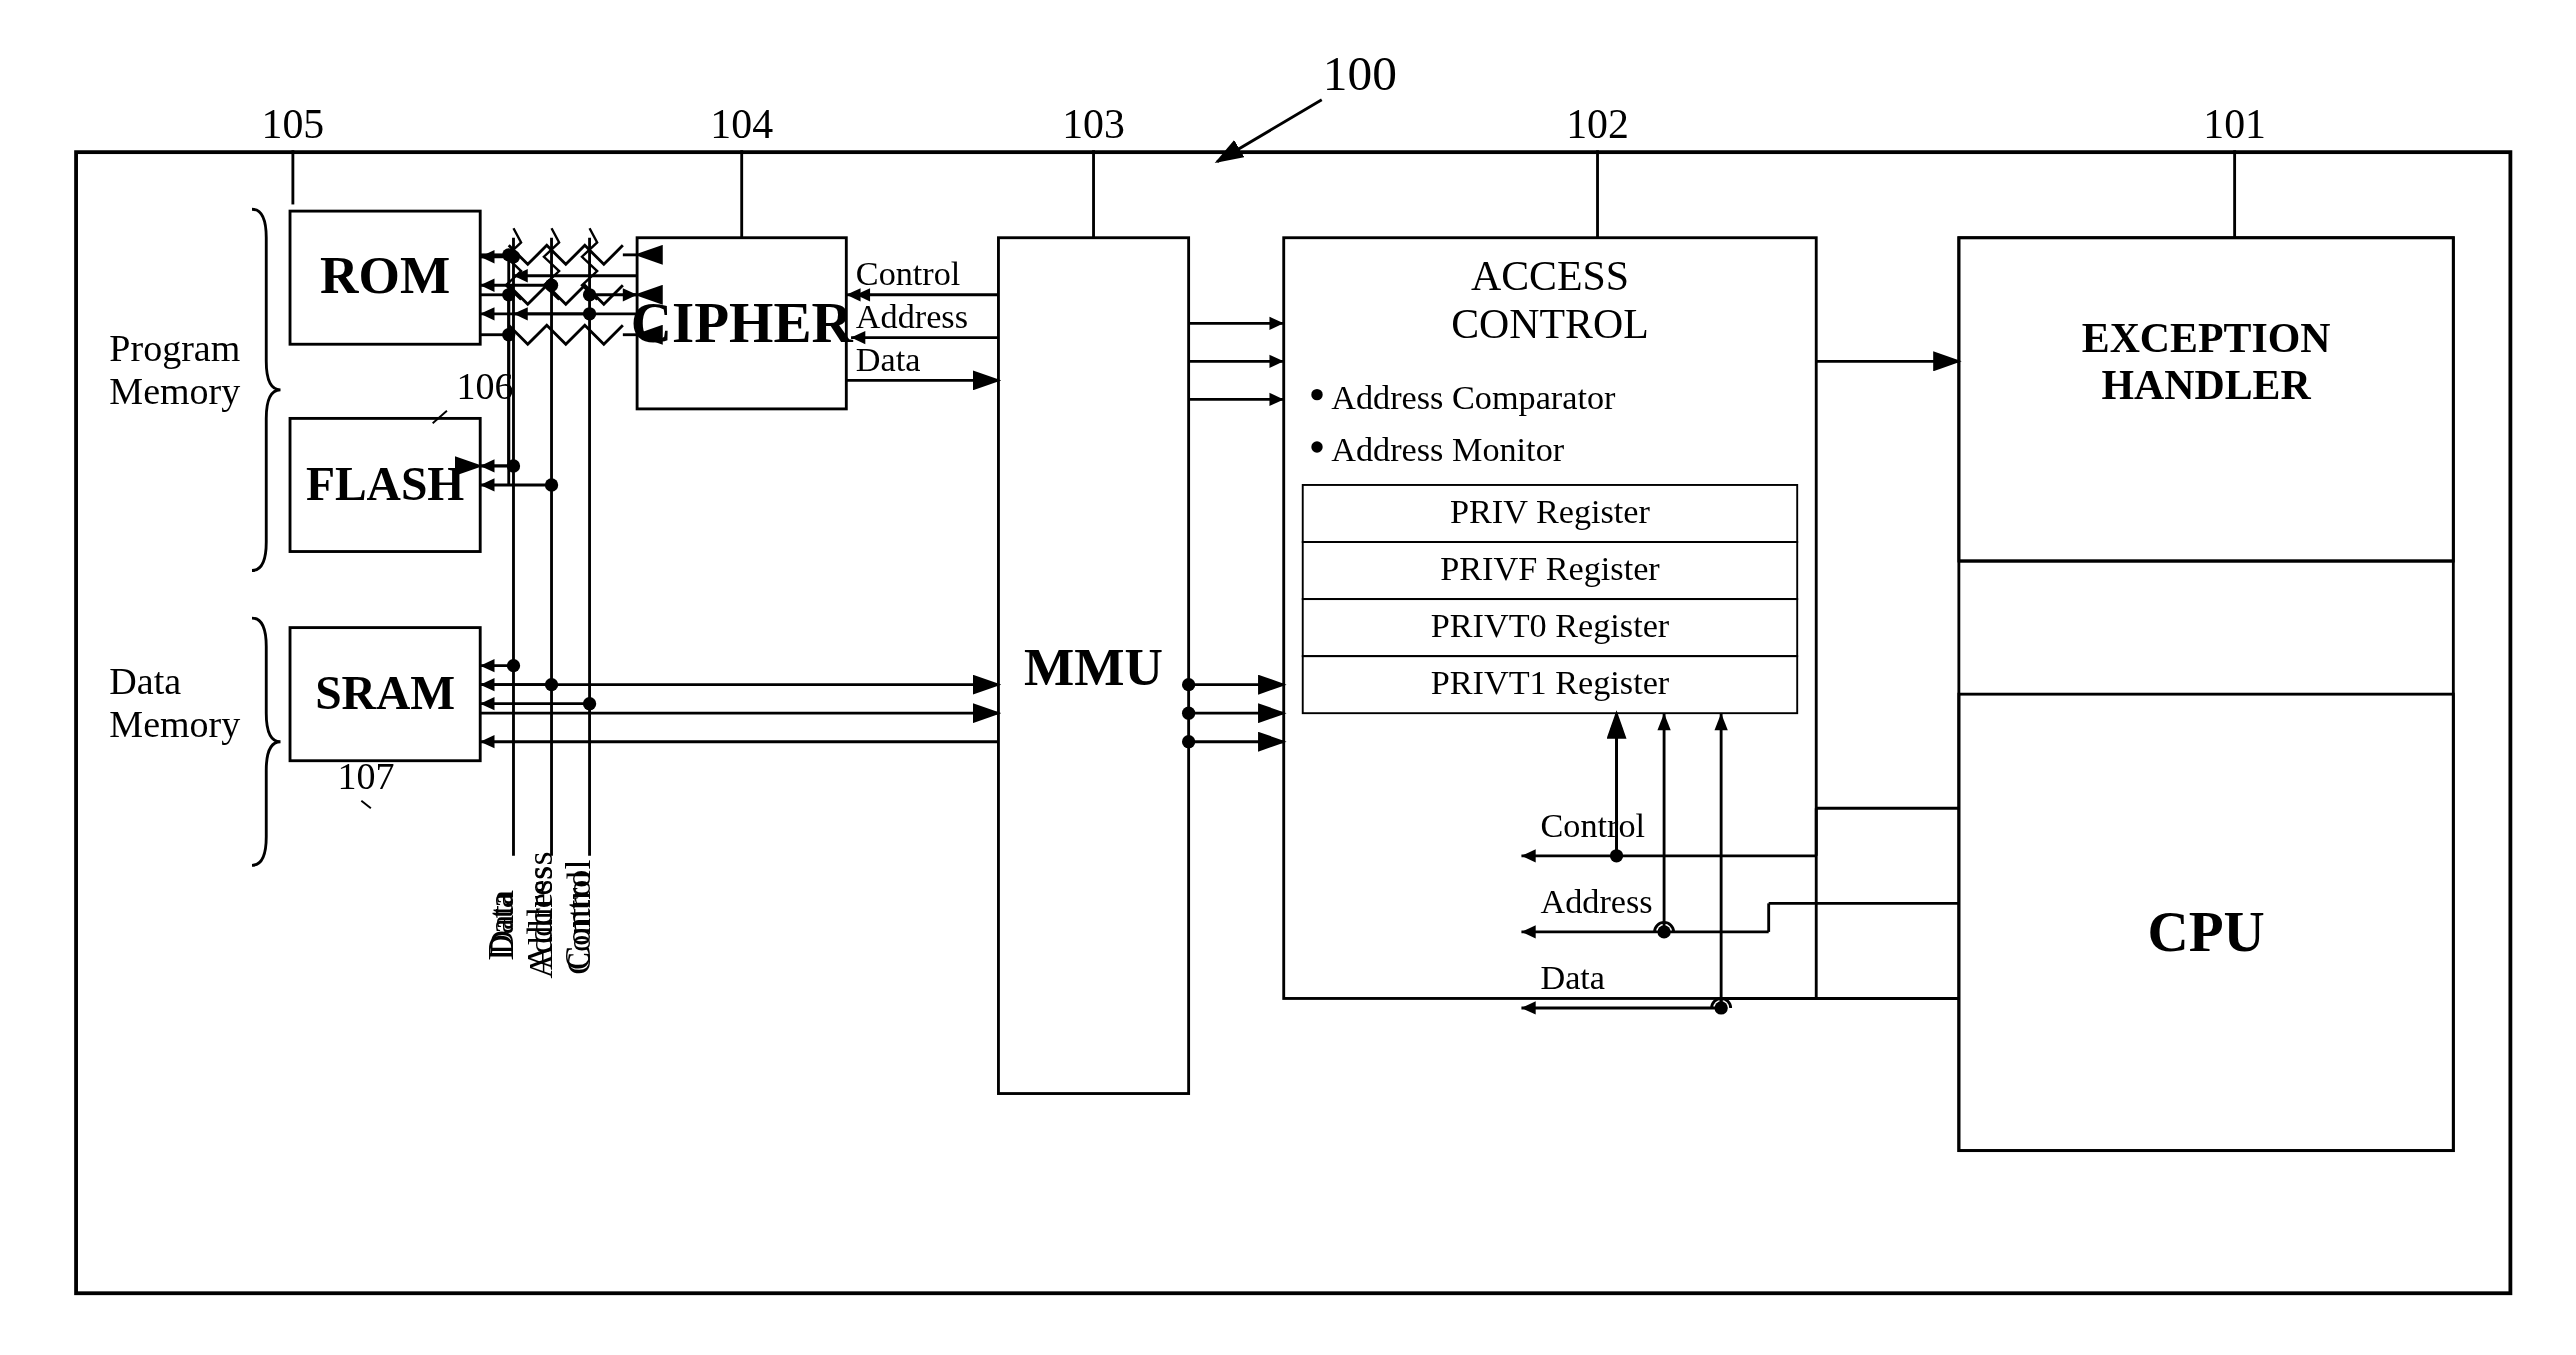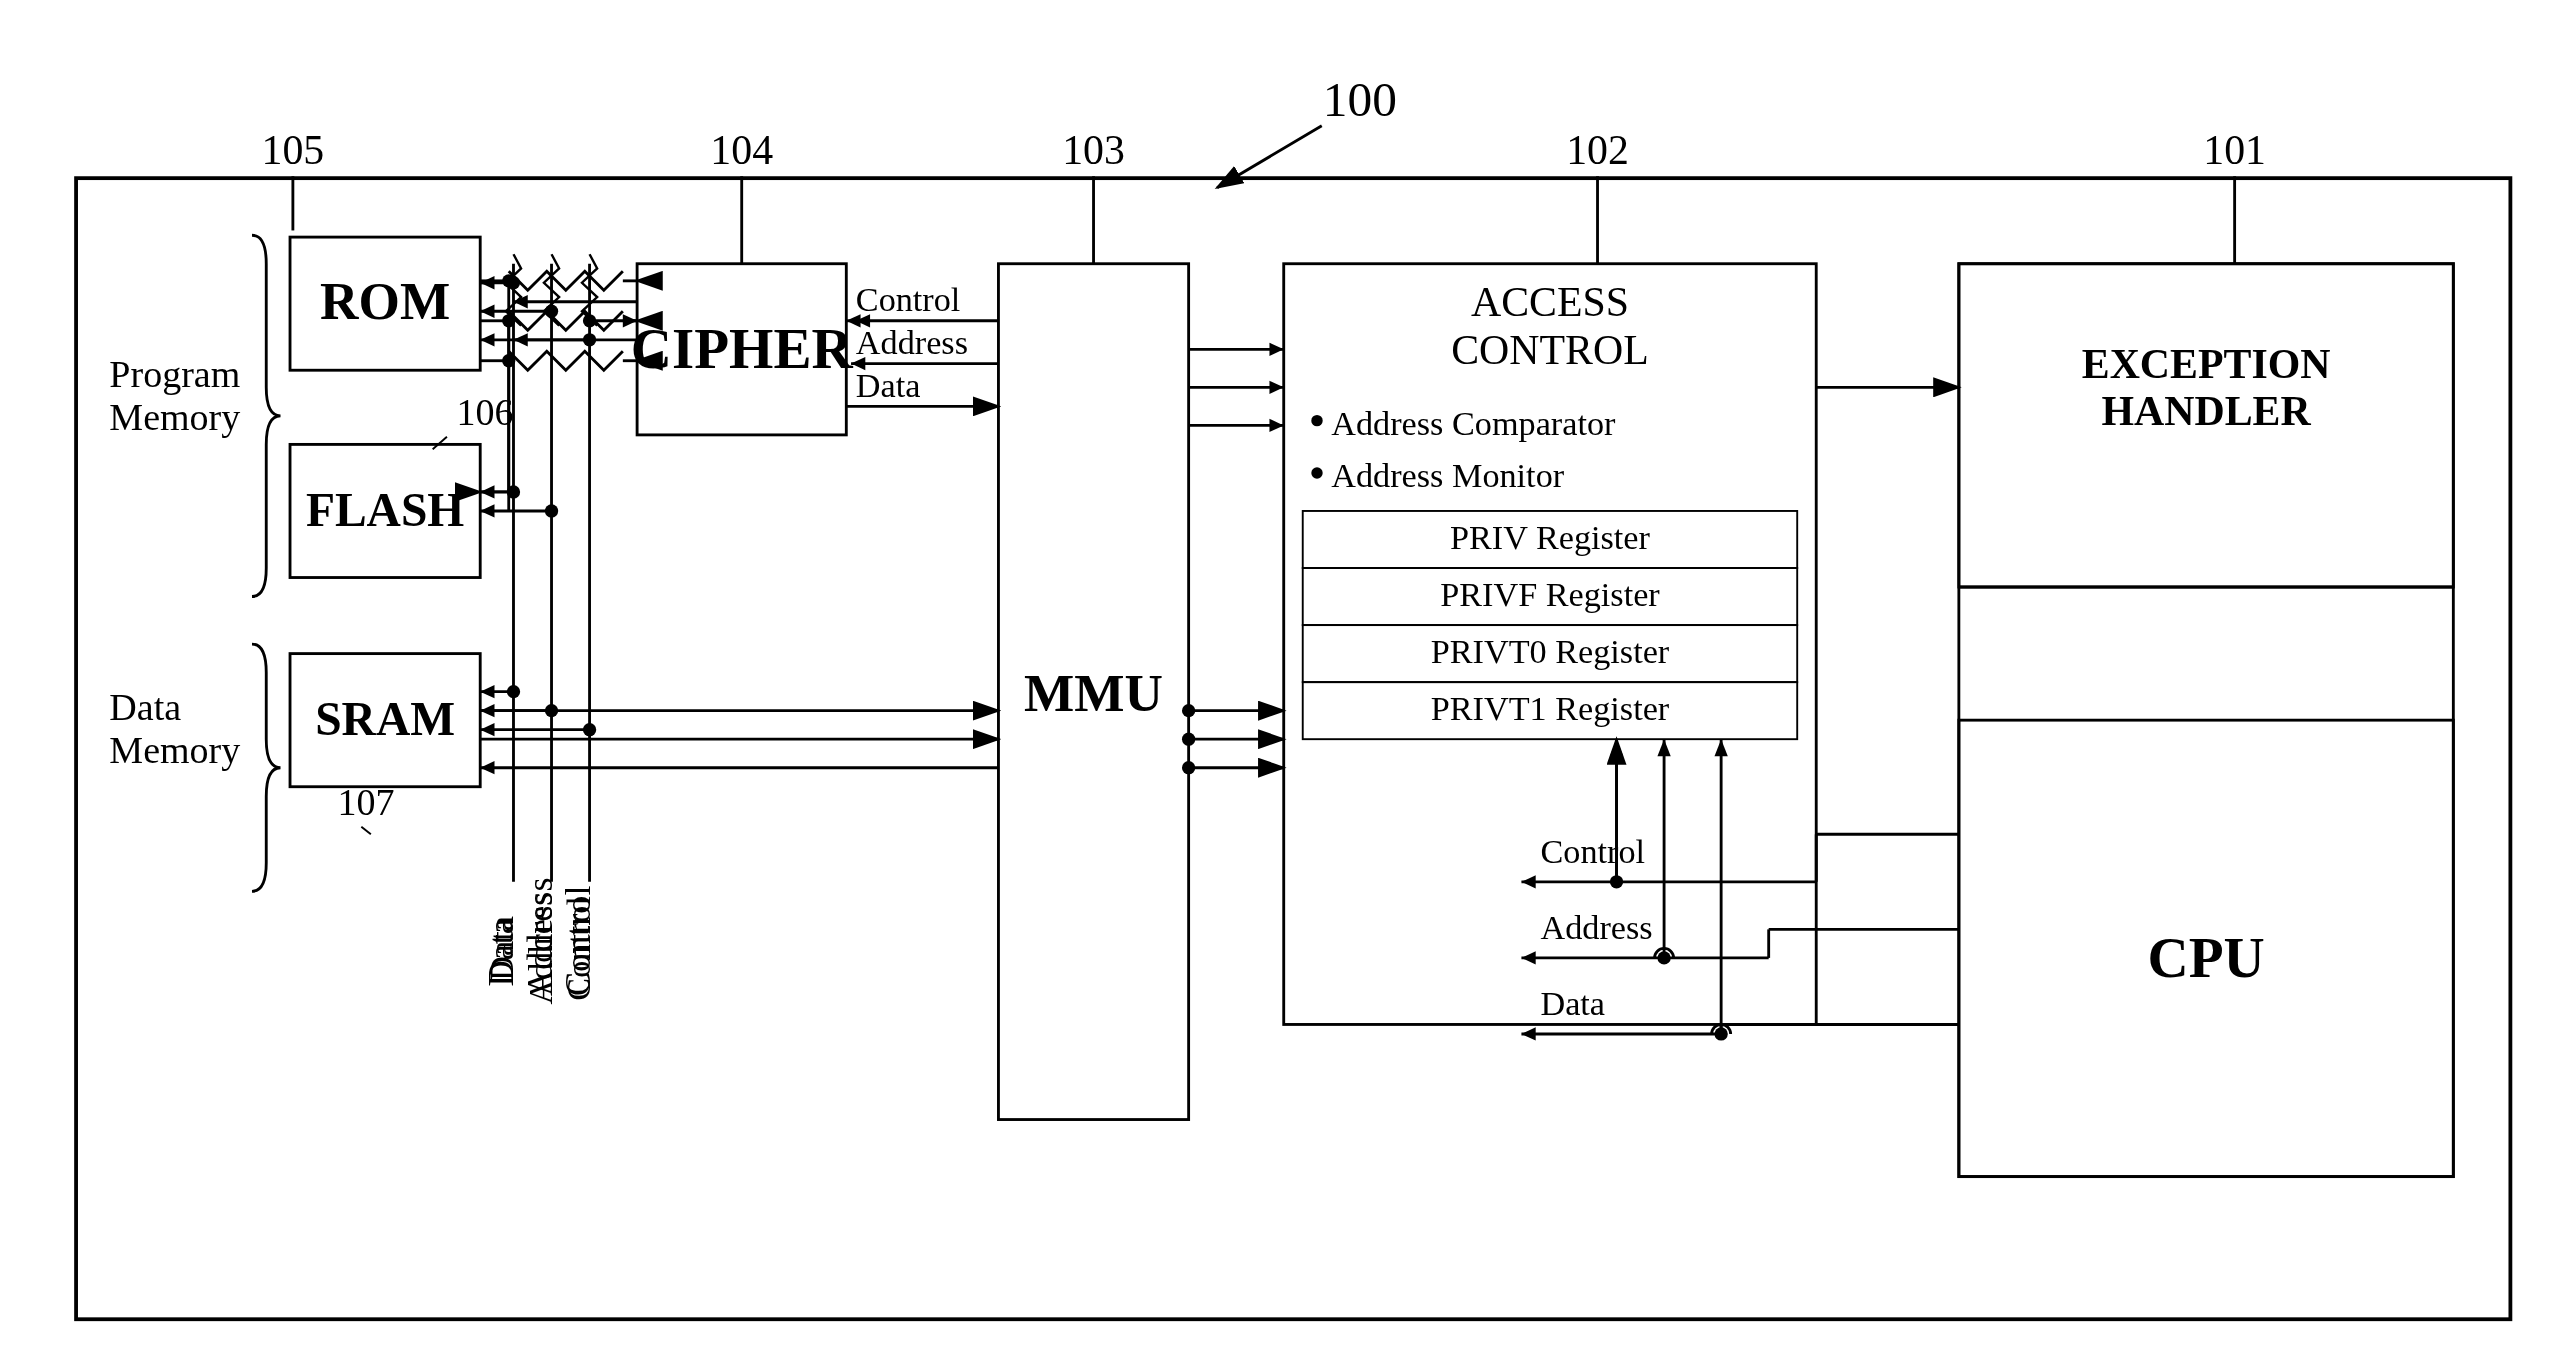--- a/index.html
+++ b/index.html
@@ -10,21 +10,20 @@
       height: 1356px;
       overflow: hidden;
       position: relative;
     }
     .diagram-container {
       position: absolute;
       top: 0; left: 0;
       width: 2576px;
       height: 1156px;
       background: #ffffff;
-      margin-top: 26px;
     }
     svg {
       position: absolute;
       top: 0; left: 0;
       width: 2576px;
       height: 1356px;
     }
   </style>
 </head>
 <body>

